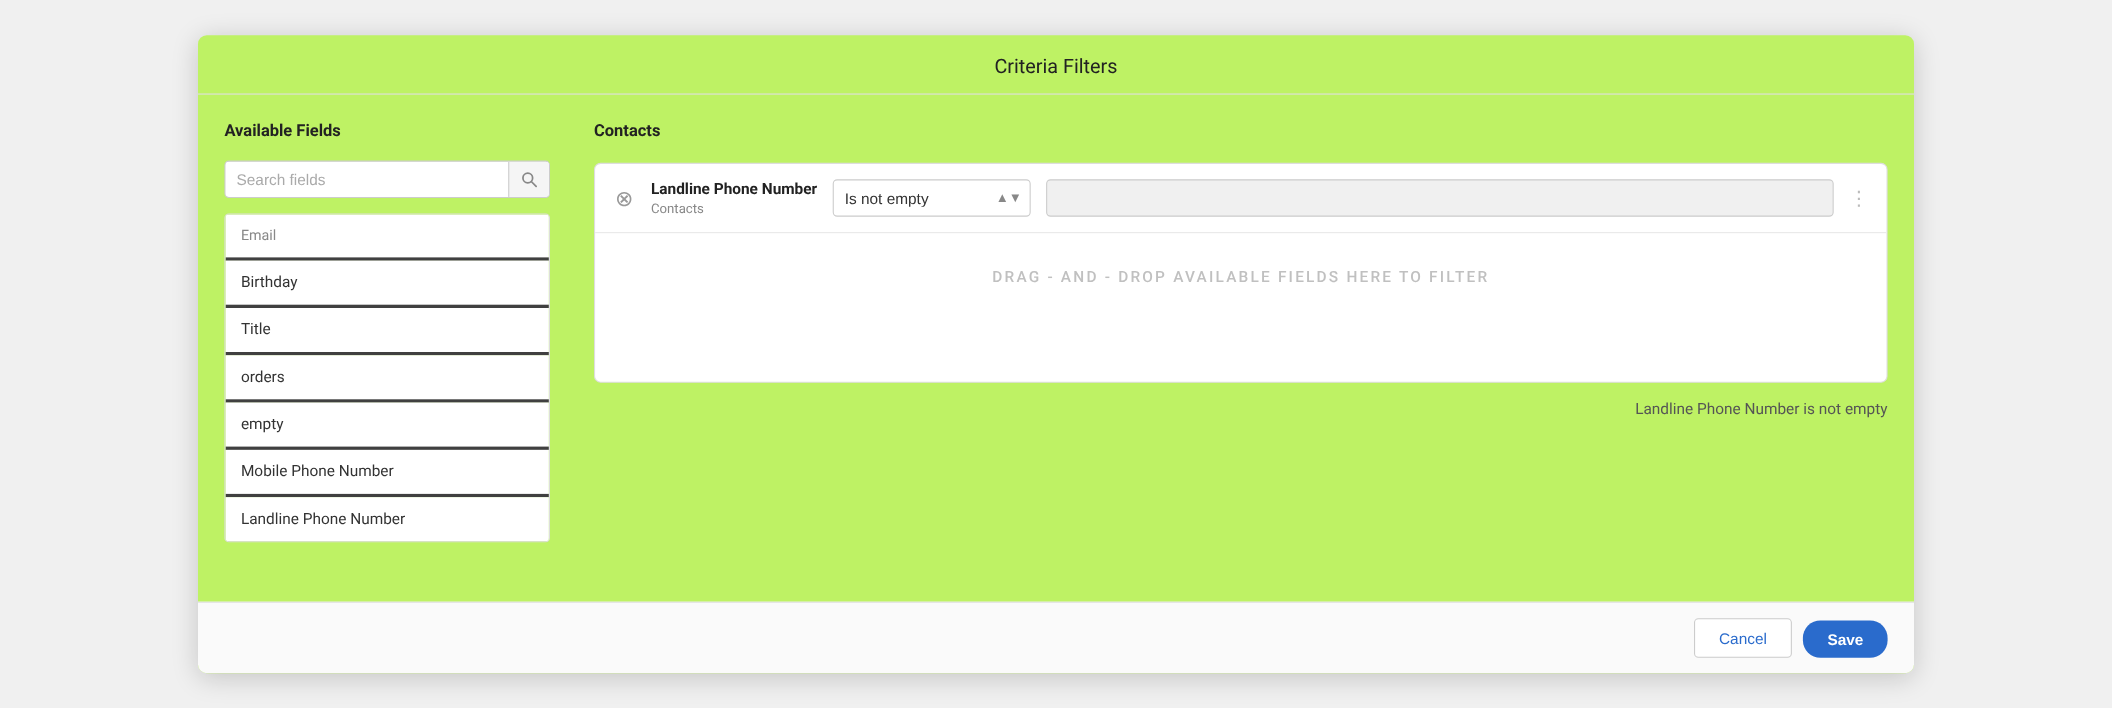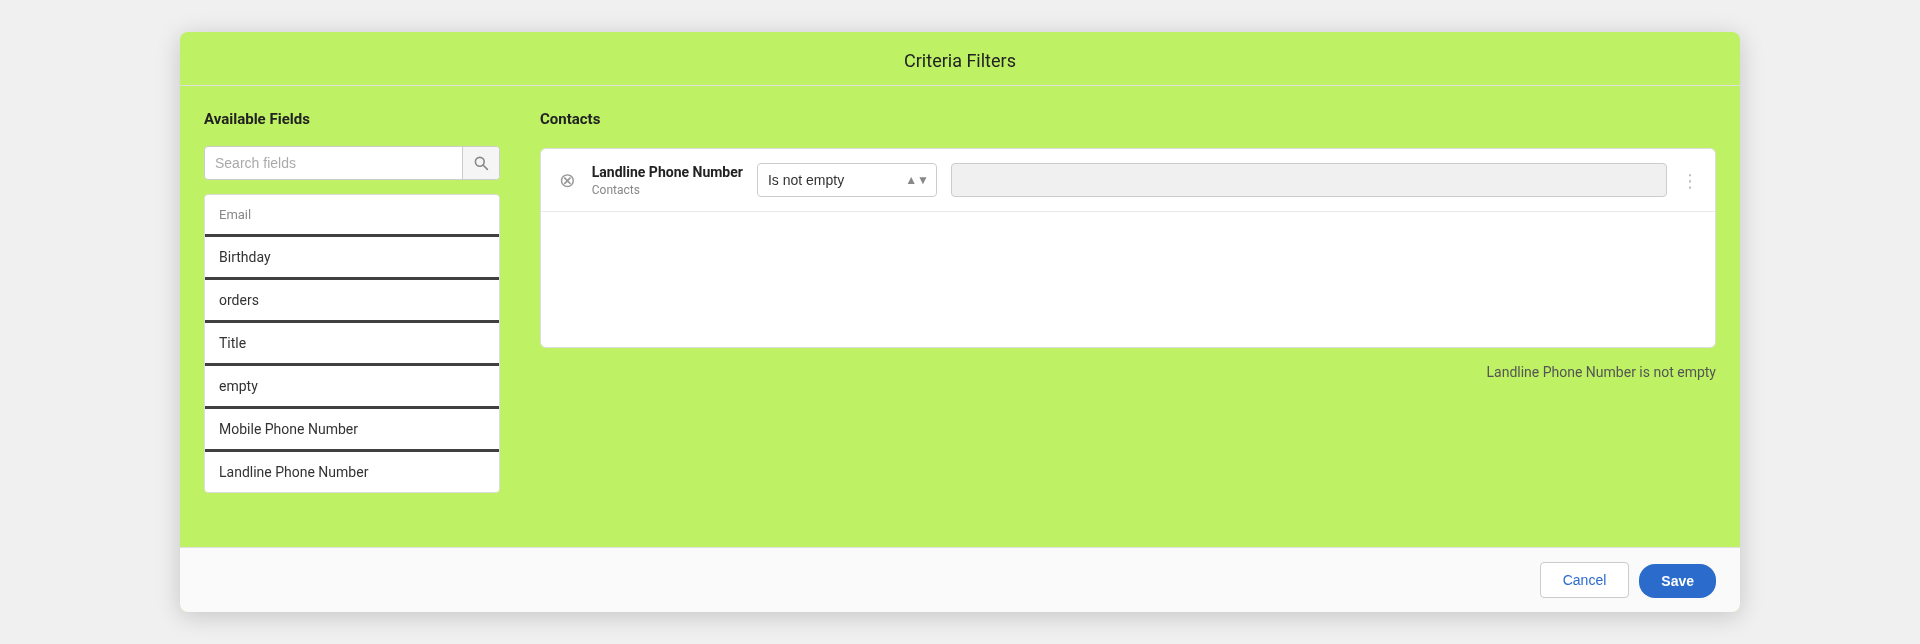--- a/index.html
+++ b/index.html
@@ -286,24 +286,24 @@
 
       <div class="fields-list">
 
         <div class="field-item field-item-email">
           <span>Email</span>
         </div>
         <div class="field-item">
           <span>Birthday</span>
         </div>
         <div class="field-item">
+          <span>Title</span>
+        </div>
+        <div class="field-item">
           <span>orders</span>
-        </div>
-        <div class="field-item">
-          <span>Title</span>
         </div>
         <div class="field-item">
           <span>empty</span>
         </div>
         <div class="field-item">
           <span>Mobile Phone Number</span>
         </div>
         <div class="field-item">
           <span>Landline Phone Number</span>
         </div>
@@ -331,20 +331,23 @@
               <option>Contains</option>
               <option>Starts with</option>
               <option>Ends with</option>
             </select>
             <span class="filter-condition-arrow">▲▼</span>
           </div>
           <input class="filter-value-input" type="text" value="" readonly="" style="">
           <span class="filter-drag-handle">⋮</span>
         </div>
 
+        <div class="drop-zone">
+          <span>DRAG - AND - DROP AVAILABLE FIELDS HERE TO FILTER</span>
+        </div>
       </div>
 
       <div class="filter-summary">Landline Phone Number is not empty</div>
     </div>
 
   </div>
 
   <div class="modal-footer">
     <button class="btn-cancel">Cancel</button>
     <button class="btn-save">Save</button>

